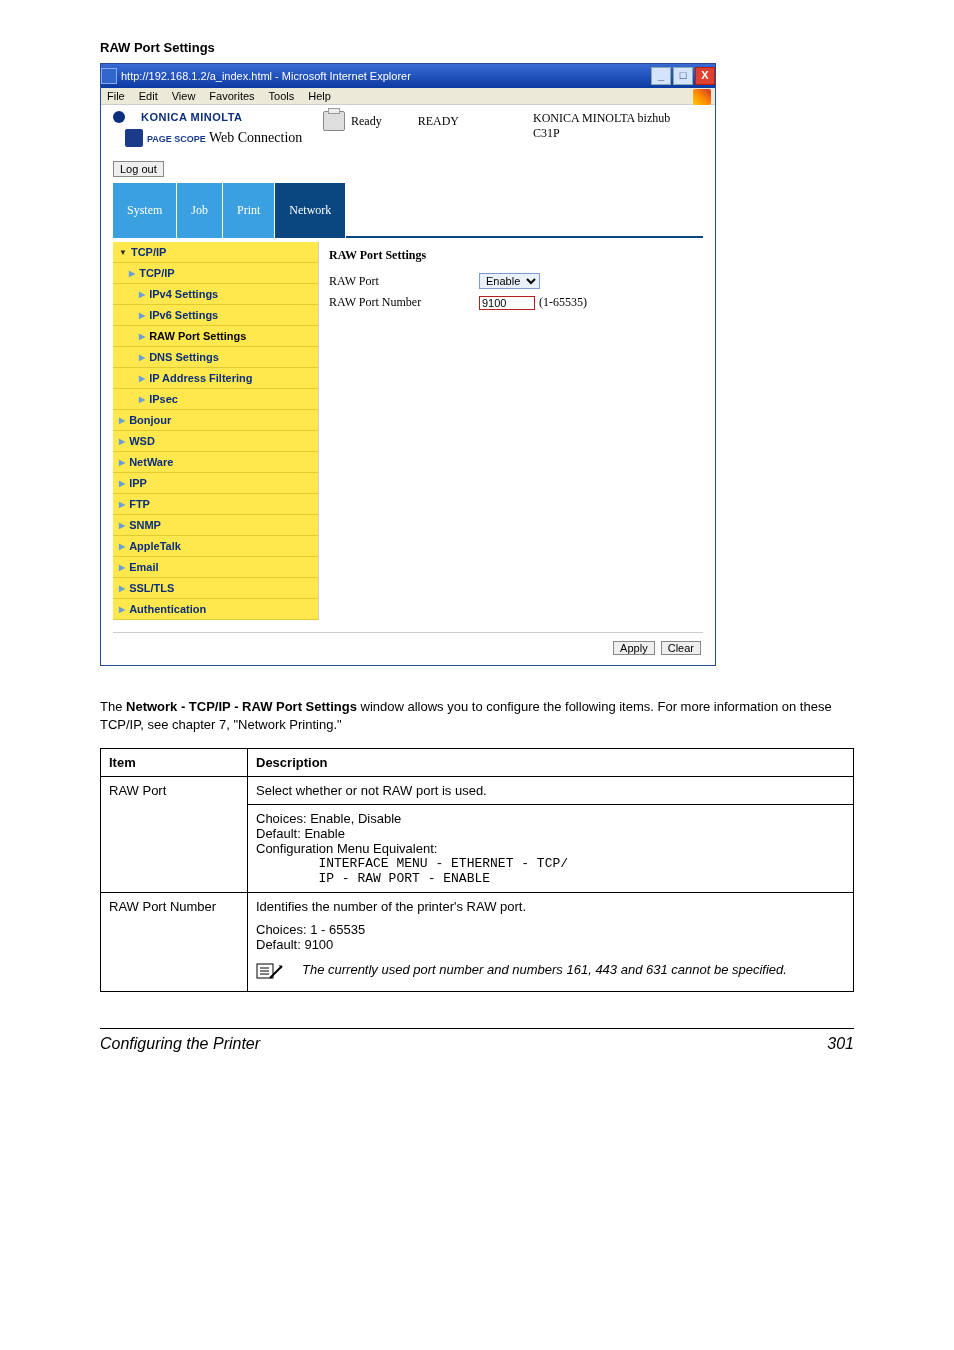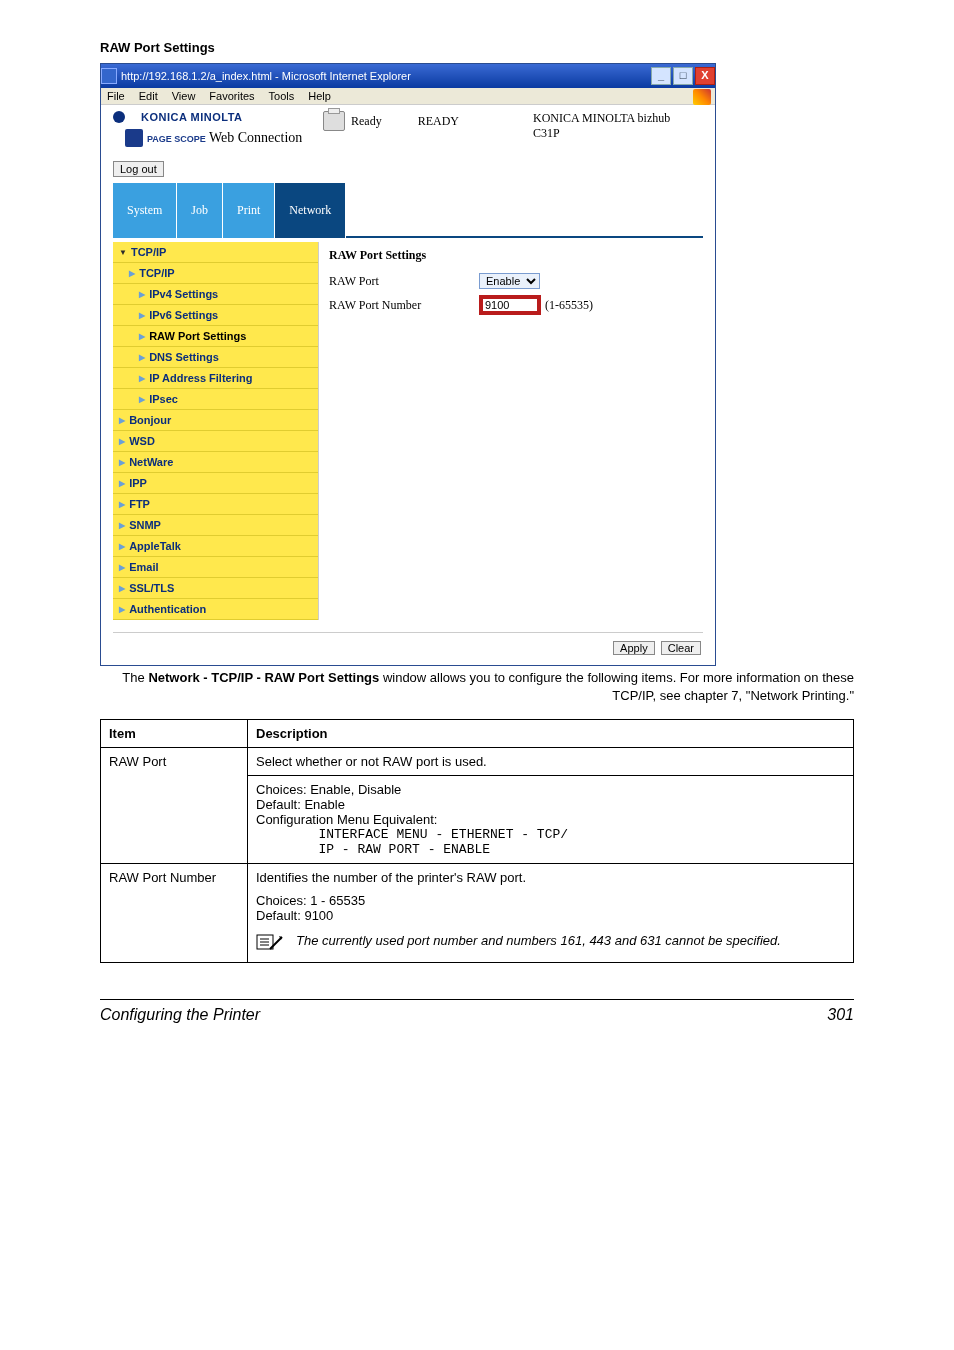--- a/index.html
+++ b/index.html
@@ -175,40 +175,39 @@
   .ctrl-row{
     display:flex; align-items:center; margin:6px 0;
   }
   .ctrl-label{ width:150px;}
   .ctrl-select{
     font-size:11px; border:1px solid #7a9cd0;
     background:#eaf1fb;
     padding:0 2px;
   }
   .ctrl-input{
-    width:50px; font-size:11px; border:4px solid #b91c1c; padding:0 2px;
+    width:50px; font-size:11px; border:1px solid #b91c1c; padding:0 2px;
   }
   .ctrl-range{ font-size:12px; margin-left:4px;}
   .btn-row{
     text-align:right;
     padding: 6px 14px 10px 0;
   }
   .small-btn{
     font-size:11px; padding:0 6px; background:#efefef; border:1px solid #888; margin-left:3px;
   }
   .bottom-hr{
     border:0; border-top:1px solid #ccc; margin:0 12px 2px 12px;
   }
 
   
   .desc-para {
-    margin: 3px 0 14px 0;
+    margin: 32px 0 14px 0;
     font-size: 13px;
     line-height: 1.4;
-    text-align: right;
   }
   .desc-table {
     border-collapse: collapse;
     width: 100%;
     font-size: 13px;
   }
   .desc-table th, .desc-table td {
     border: 1px solid #000;
     padding: 6px 8px;
     text-align: left;
@@ -218,21 +217,21 @@
     font-weight: bold;
     background:#fff;
   }
   .mono {
     font-family: 'Courier New', monospace;
     font-size: 13px;
     white-space: pre;
   }
   .note-row {
     display: flex;
-    gap: 12px;
+    gap: 18px;
     margin-top: 10px;
     align-items:flex-start;
   }
   .note-icon {
     width: 28px;
   }
   .note-text {
     font-style: italic;
     flex:1;
   }

